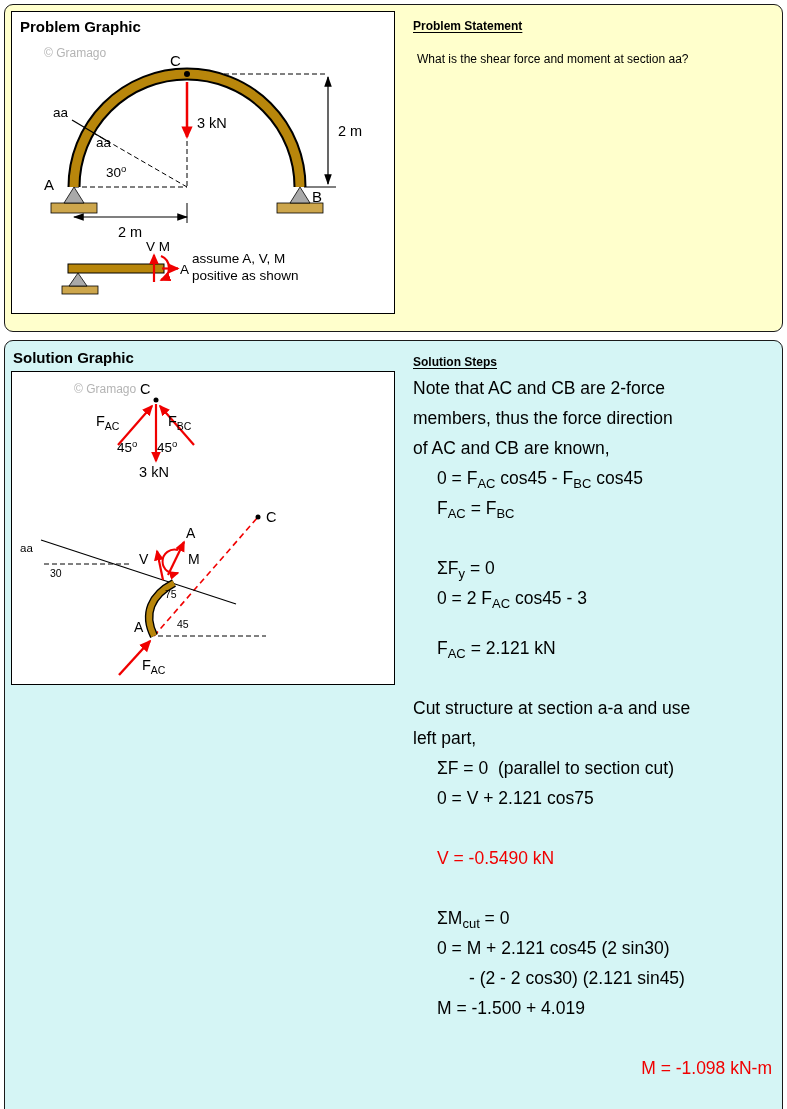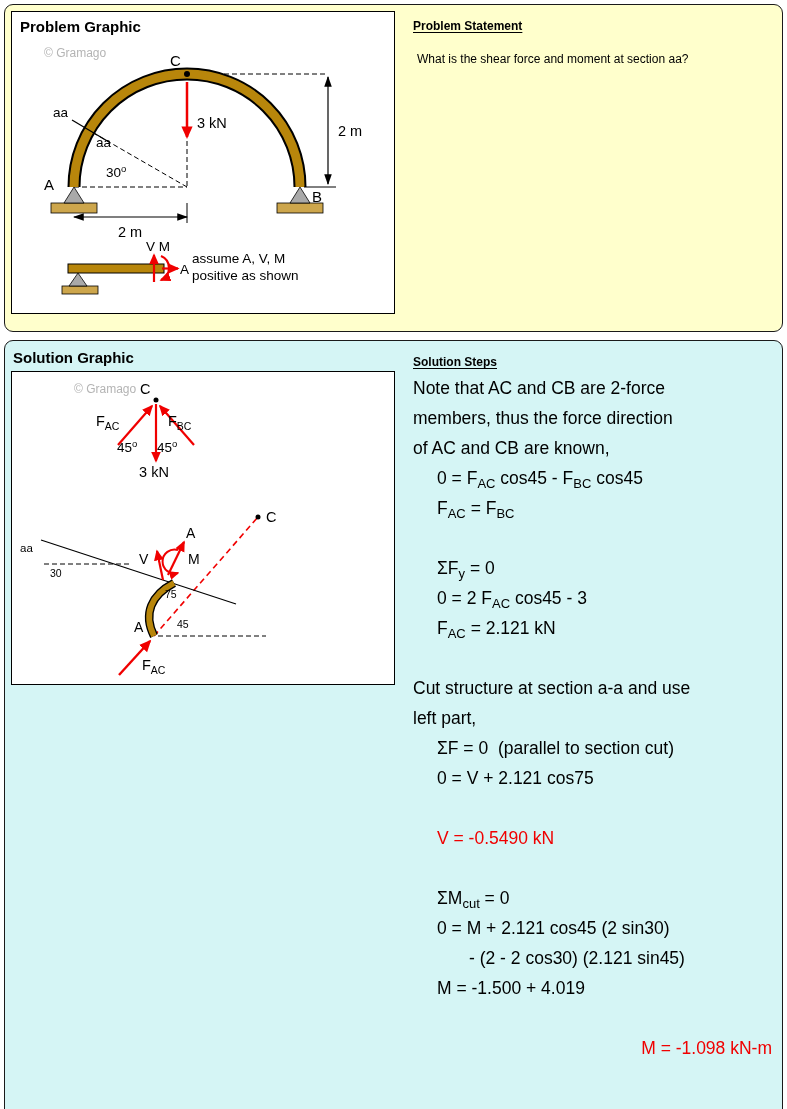--- a/index.html
+++ b/index.html
@@ -184,21 +184,21 @@
       <h2 class="rtitle">Solution Steps</h2>
       <div class="steps">
           <div class="step-line"><span>Note that AC and CB are 2-force</span></div>
           <div class="step-line"><span>members, thus the force direction</span></div>
           <div class="step-line"><span>of AC and CB are known,</span></div>
           <div class="step-line" style="padding-left: 24px;"><span>0 = F</span><span class="sub">AC</span><span> cos45 - F</span><span class="sub">BC</span><span> cos45</span></div>
           <div class="step-line" style="padding-left: 24px;"><span>F</span><span class="sub">AC</span><span> = F</span><span class="sub">BC</span></div>
           <div class="step-line"></div>
           <div class="step-line" style="padding-left: 24px;"><span>ΣF</span><span class="sub">y</span><span> = 0</span></div>
           <div class="step-line" style="padding-left: 24px;"><span>0 = 2 F</span><span class="sub">AC</span><span> cos45 - 3</span></div>
-          <div class="step-line" style="padding-left: 24px;"><span>F</span><span class="sub">AC</span><span> = 2.121 kN</span></div>
+          <div class="step-line" style="padding-left: 24px; margin-top: 20px;"><span>F</span><span class="sub">AC</span><span> = 2.121 kN</span></div>
           <div class="step-line"></div>
           <div class="step-line"><span>Cut structure at section a-a and use</span></div>
           <div class="step-line"><span>left part,</span></div>
           <div class="step-line" style="padding-left: 24px;"><span>ΣF = 0  (parallel to section cut)</span></div>
           <div class="step-line" style="padding-left: 24px;"><span>0 = V + 2.121 cos75</span></div>
           <div class="step-line"></div>
           <div class="step-line red" style="padding-left: 24px;"><span>V = -0.5490 kN</span></div>
           <div class="step-line"></div>
           <div class="step-line" style="padding-left: 24px;"><span>ΣM</span><span class="sub">cut</span><span> = 0</span></div>
           <div class="step-line" style="padding-left: 24px;"><span>0 = M + 2.121 cos45 (2 sin30)</span></div>

